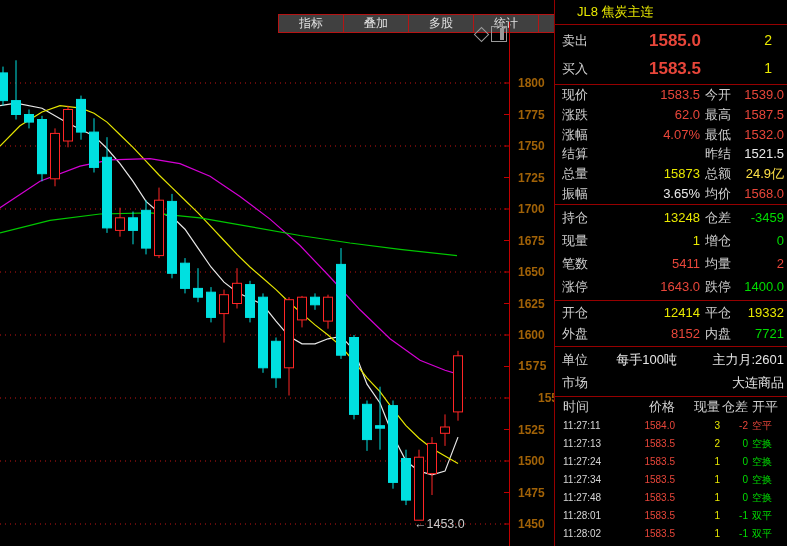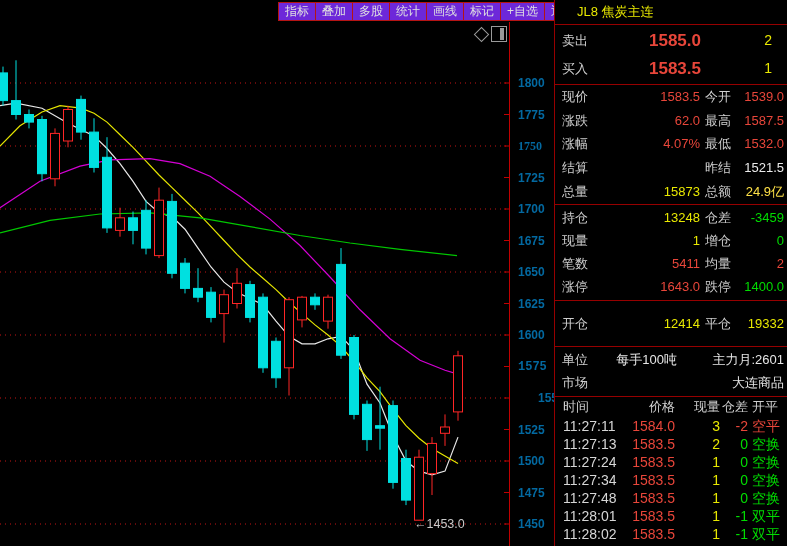--- a/index.html
+++ b/index.html
@@ -1,36 +1,36 @@
 <!DOCTYPE html>
 <html><head>
 <meta charset="utf-8">
 <style>
   html,body{margin:0;padding:0;background:#000;}
   body{width:787px;height:546px;position:relative;overflow:hidden;
        font-family:"Liberation Sans","DejaVu Sans",sans-serif;
        -webkit-font-smoothing:antialiased;}
   
   #toolbar{position:absolute;left:278px;top:2px;height:19px;display:flex;}
-  .tb-btn{display:inline-block;height:17px;line-height:17px;padding:0 6px;
+  .tb-btn{display:inline-block;height:17px;line-height:17px;padding:0 20px;
           border:1px solid #b51414;margin-left:-1px;color:#e0e0e0;font-size:12px;
-          background:#6d28d9;white-space:nowrap;cursor:default;}
+          background:#404040;white-space:nowrap;cursor:default;margin-top:12px;}
   .tb-btn:first-child{margin-left:0;}
   
   #chart-wrap{position:absolute;left:0;top:22px;width:509px;height:524px;overflow:hidden;}
   #chart-wrap svg{display:block;}
   #icon-diamond{position:absolute;left:476px;top:29px;width:9px;height:9px;
                 border:1px solid #9a9a9a;transform:rotate(45deg);}
   #icon-panel{position:absolute;left:491px;top:26px;width:14px;height:14px;
               border:1px solid #9a9a9a;}
   #icon-panel .fill{position:absolute;left:55%;top:8%;width:32%;height:84%;background:#9a9a9a;}
   
   #yaxis{position:absolute;left:509px;top:22px;width:45px;height:524px;
          border-left:1px solid #c00000;}
-  .ax-lbl{position:absolute;left:8px;width:34px;color:#0369a1;font-size:12px;
+  .ax-lbl{position:absolute;left:8px;width:34px;color:#a16207;font-size:12px;
           font-weight:bold;line-height:14px;}
   
   #vline{position:absolute;left:554px;top:0;width:1px;height:546px;background:#960000;}
   #panel{position:absolute;left:555px;top:0;width:232px;height:546px;background:#000;
          border-right:1px solid #960000;font-size:13px;}
   .divider{position:absolute;left:0;width:232px;height:1px;background:#960000;}
   #panel-title{position:absolute;left:22px;top:0;height:24px;line-height:24px;
                color:#e8e800;font-size:13px;}
   .sec{position:absolute;left:0;width:232px;display:flex;flex-direction:column;
        justify-content:space-around;}
@@ -43,21 +43,21 @@
   .ba-price{position:absolute;left:62px;width:84px;text-align:right;
             font-size:17px;font-weight:bold;}
   .ba-vol{position:absolute;right:15px;font-size:14px;}
   .info-v{position:absolute;right:110px;color:#e6e6e6;}
   .info-x{position:absolute;right:3px;color:#e6e6e6;margin-left:48px;}
   
   .c-red{color:#e8463a;}  .c-yellow{color:#e8e800;} .c-green{color:#00dc00;}
   .c-cyan{color:#fde047;} .c-white{color:#eaeaea;}  .c-gray{color:#d6d6d6;}
   
   #ticks{position:absolute;left:0;top:396px;width:232px;}
-  .trow{position:relative;height:18px;line-height:18px;font-size:14px;}
+  .trow{position:relative;height:18px;line-height:18px;font-size:10px;}
   .trow.hdr{height:21px;line-height:21px;color:#cfcfcf;font-size:13px;}
   .t-time{position:absolute;left:8px;}
   .t-price{position:absolute;right:112px;text-align:right;}
   .t-vol{position:absolute;right:67px;text-align:right;}
   .t-chg{position:absolute;right:39px;text-align:right;}
   .t-dir{position:absolute;left:197px;white-space:nowrap;}
 </style>
 </head>
 <body>
 
@@ -177,21 +177,21 @@
     </svg>
 </div>
 <div id="icon-diamond"></div>
 <div id="icon-panel">
     <div class="fill"></div>
   </div>
 
 <div id="yaxis">
     <div class="ax-lbl" style="top: 54px;">1800</div>
     <div class="ax-lbl" style="top: 85.5px;">1775</div>
-    <div class="ax-lbl" style="top: 117px; font-family: Liberation Serif, serif;">1750</div>
+    <div class="ax-lbl" style="top: 117px;">1750</div>
     <div class="ax-lbl" style="top: 148.5px;">1725</div>
     <div class="ax-lbl" style="top: 180px;">1700</div>
     <div class="ax-lbl" style="top: 211.5px;">1675</div>
     <div class="ax-lbl" style="top: 243px;">1650</div>
     <div class="ax-lbl" style="top: 274.5px;">1625</div>
     <div class="ax-lbl" style="top: 306px;">1600</div>
     <div class="ax-lbl" style="top: 337.5px; font-family: Liberation Mono, monospace;">1575</div>
     <div class="ax-lbl" style="top: 369px; margin-left: 20px;">1550</div>
     <div class="ax-lbl" style="top: 400.5px;">1525</div>
     <div class="ax-lbl" style="top: 432px;">1500</div>
@@ -245,20 +245,26 @@
         <span class="v1 c-white"></span>
         <span class="lbl2">昨结</span>
         <span class="v2 c-white">1521.5</span>
       </div>
       <div class="prow">
         <span class="lbl">总量</span>
         <span class="v1 c-yellow">15873</span>
         <span class="lbl2">总额</span>
         <span class="v2 c-cyan">24.9亿</span>
       </div>
+      <div class="prow">
+        <span class="lbl">振幅</span>
+        <span class="v1 c-white">3.65%</span>
+        <span class="lbl2">均价</span>
+        <span class="v2 c-red">1568.0</span>
+      </div>
     </div>
   <div id="sec-b" class="sec" style="top:206px;height:92px">
       <div class="prow">
         <span class="lbl">持仓</span>
         <span class="v1 c-yellow">13248</span>
         <span class="lbl2">仓差</span>
         <span class="v2 c-green">-3459</span>
       </div>
       <div class="prow">
         <span class="lbl">现量</span>
@@ -278,20 +284,26 @@
         <span class="lbl2">跌停</span>
         <span class="v2 c-green">1400.0</span>
       </div>
     </div>
   <div id="sec-c" class="sec" style="top:302px;height:42px">
       <div class="prow">
         <span class="lbl">开仓</span>
         <span class="v1 c-yellow">12414</span>
         <span class="lbl2">平仓</span>
         <span class="v2 c-yellow">19332</span>
+      </div>
+      <div class="prow">
+        <span class="lbl">外盘</span>
+        <span class="v1 c-red">8152</span>
+        <span class="lbl2">内盘</span>
+        <span class="v2 c-green">7721</span>
       </div>
     </div>
   <div id="sec-info" class="sec" style="top:348px;height:46px">
       <div class="prow">
         <span class="lbl">单位</span>
         <span class="info-v">每手100吨</span>
         <span class="info-x">主力月:2601</span>
       </div>
       <div class="prow">
         <span class="lbl">市场</span>

